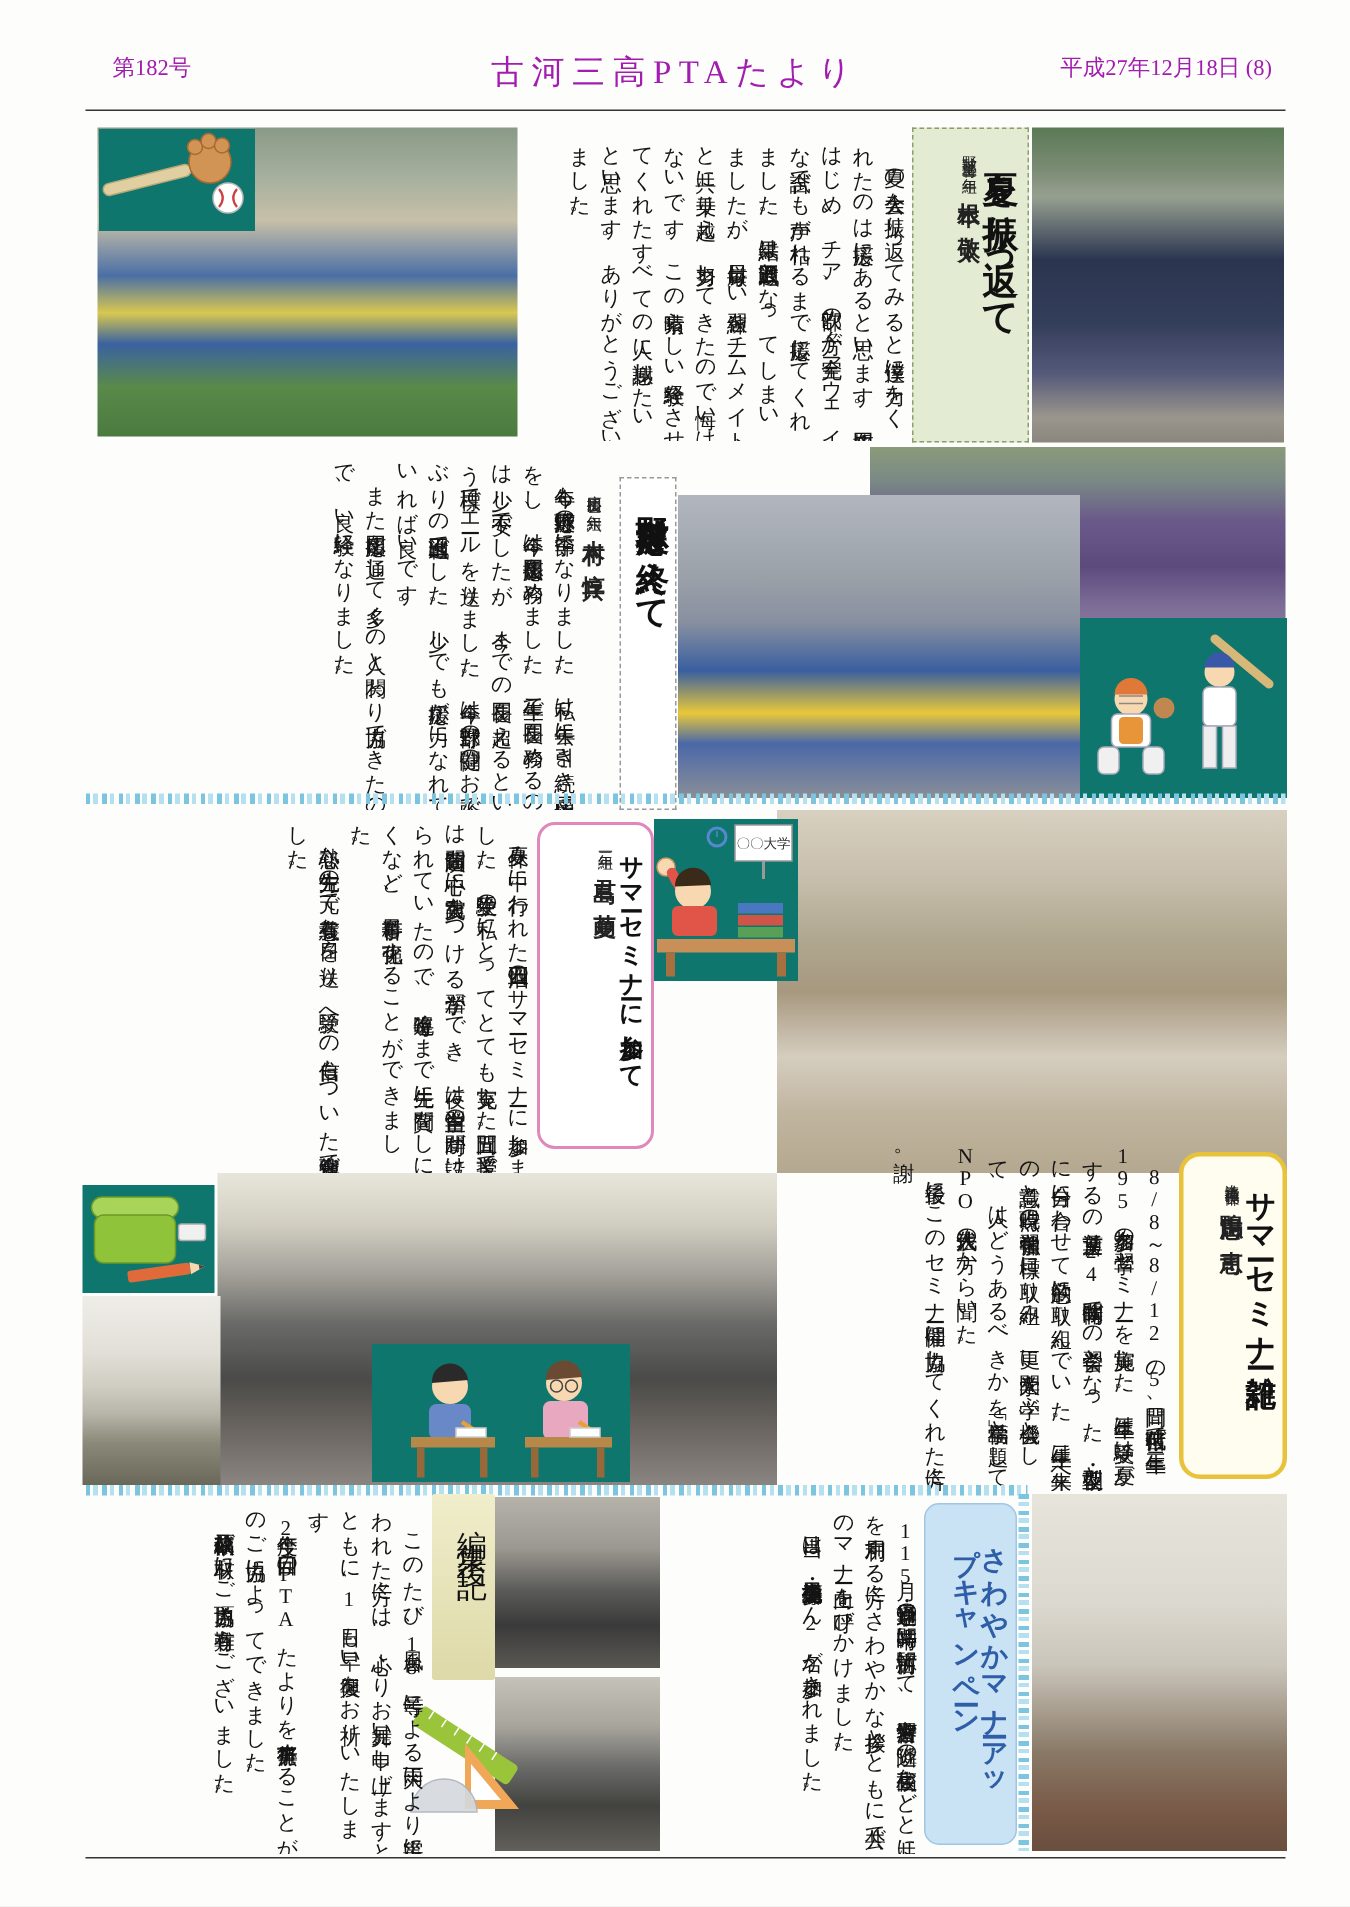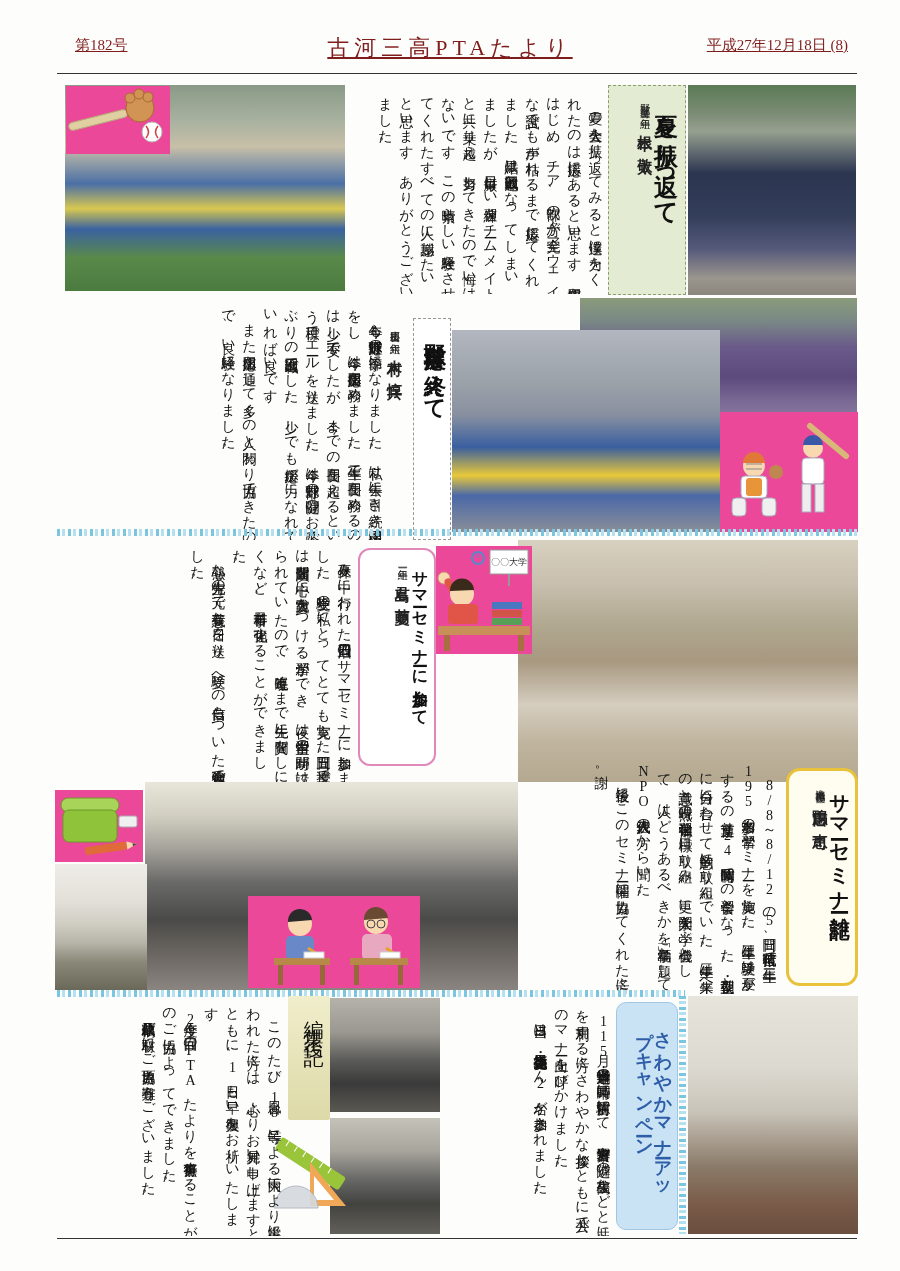--- a/index.html
+++ b/index.html
@@ -1,36 +1,36 @@
 <!DOCTYPE html>
 <html lang="ja"><head>
 <meta charset="utf-8">
 <style>
   html,body{margin:0;padding:0;background:#e8e8e8;}
   #page{position:relative;width:900px;height:1271px;margin:0 auto;background:#fdfdfc;overflow:hidden;
         font-family:"Liberation Serif","DejaVu Serif",serif;color:#1a1a1a;}
   .abs{position:absolute;}
   .photo{position:absolute;}
-  .illus{position:absolute;background:#ec4899;}
+  .illus{position:absolute;background:#0f766e;}
   .vtext{position:absolute;writing-mode:vertical-rl;text-orientation:upright;
          font-family:"Liberation Serif","DejaVu Serif",serif;font-size:14px;line-height:1.5;
          color:#141414;white-space:pre-line;overflow:hidden;}
   .titlebox{position:absolute;writing-mode:vertical-rl;text-orientation:upright;overflow:hidden;
             font-family:"Liberation Sans","DejaVu Sans",sans-serif;box-sizing:border-box;}
   .ttl{font-weight:bold;color:#111;letter-spacing:1px;line-height:1.05;}
   .byline{writing-mode:vertical-rl;text-orientation:upright;line-height:1.1;color:#222;
           font-family:"Liberation Sans","DejaVu Sans",sans-serif;}
   .byline .small{font-size:10px;letter-spacing:1px;}
   .byline .name{font-size:15px;font-weight:bold;margin-inline-start:10px;letter-spacing:2px;}
   .hsep{position:absolute;height:7px;
         background:repeating-linear-gradient(90deg,#7cc5e0 0 3px,transparent 3px 5px,#b5e0f0 5px 8px,transparent 8px 11px);}
   .vsep{position:absolute;width:7px;
         background:repeating-linear-gradient(180deg,#7cc5e0 0 3px,transparent 3px 5px,#b5e0f0 5px 8px,transparent 8px 11px);}
   .rule{position:absolute;background:#333;height:1px;}
-  .hdr{font-size:15px;color:#7f1d1d;text-decoration:underline;}
+  .hdr{font-size:15px;color:#a21caf;}
 </style>
 </head>
 <body>
 
 <div id="page">
 
   <div class="abs hdr" style="left:75px;top:36px;">第182号</div>
   <div class="abs hdr" style="left:0;top:33px;width:900px;text-align:center;font-size:22px;letter-spacing:5px;">古河三高PTAたより</div>
   <div class="abs hdr" style="right:52px;top:36px;">平成27年12月18日 (8)</div>
   <div class="rule" style="left:57px;top:73px;width:800px;"></div>

